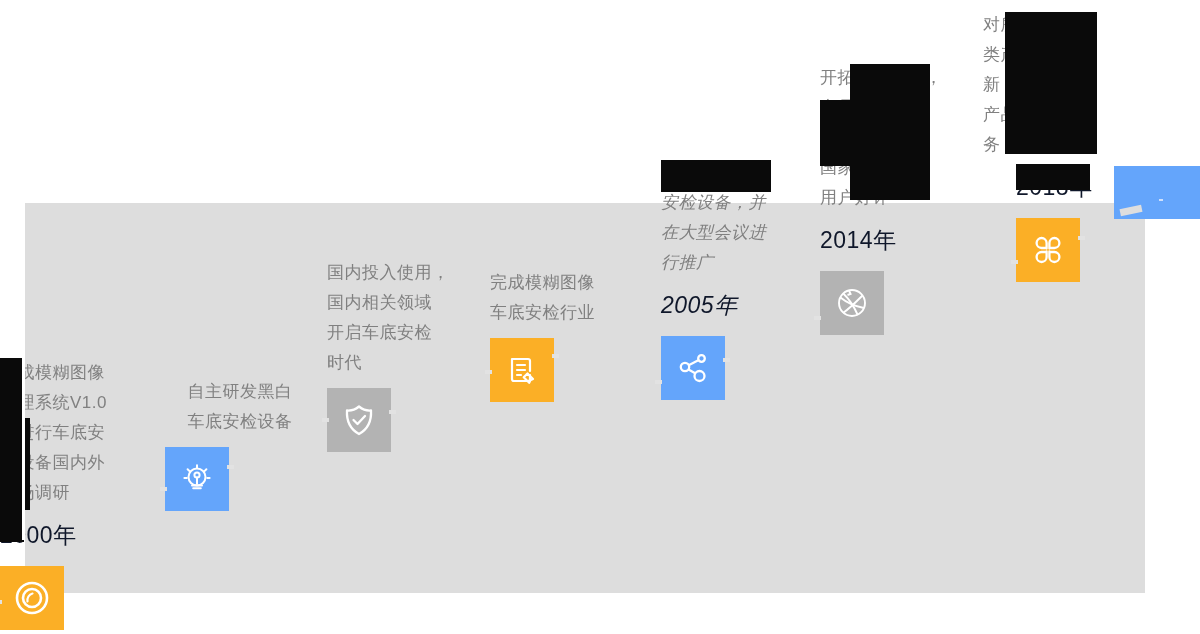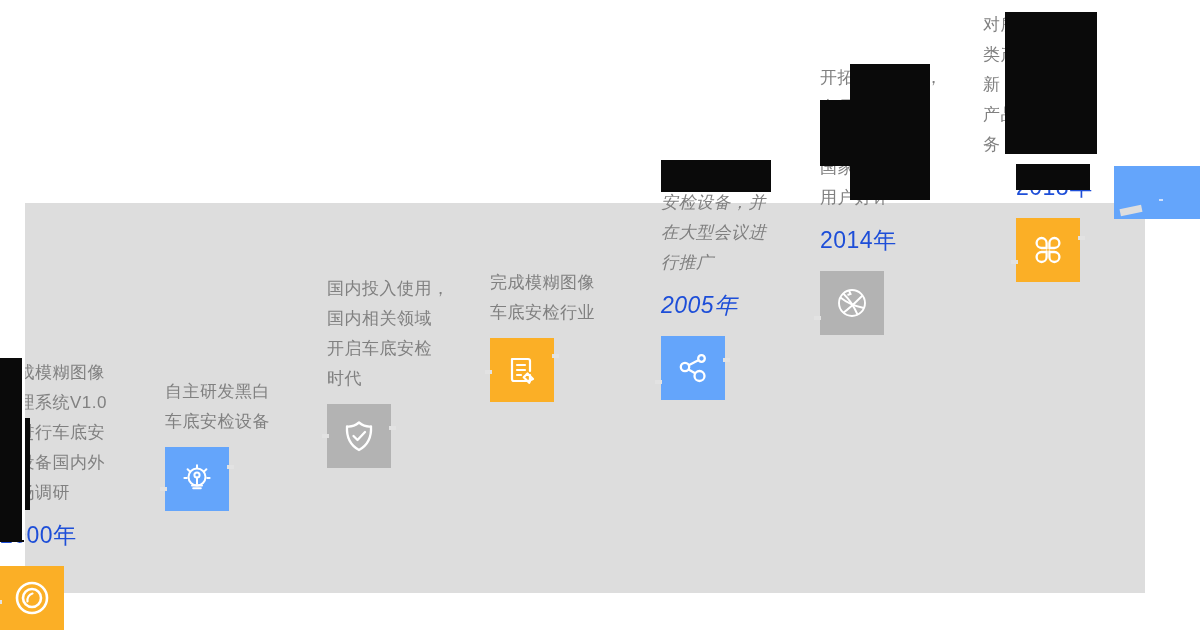--- a/index.html
+++ b/index.html
@@ -69,21 +69,21 @@
     font-size: 17px;
     line-height: 30px;
     color: #808080;
     letter-spacing: 0.5px;
     white-space: pre-wrap;
     margin: 0 0 10px 0;
   }
   .ms-year {
     font-size: 23px;
     line-height: 34px;
-    color: #1d4ed8;
+    color: #0f172a;
     letter-spacing: 0.5px;
     margin: 0 0 14px 0;
   }
   .ms-tile {
     width: 64px;
     height: 64px;
     display: flex;
     align-items: center;
     justify-content: center;
   }
@@ -138,21 +138,21 @@
         <svg width="38" height="38" viewBox="0 0 38 38" fill="none" stroke="#ffffff" stroke-width="2.6">
           <circle cx="19" cy="19" r="15"></circle>
           <circle cx="19" cy="19" r="9"></circle>
           <path d="M14.5 22.5 a 7 7 0 0 1 5 -8" stroke-width="2.2" stroke-linecap="round"></path>
         </svg>
       </div>
       <span class="nub" style="left:-5px; top:34px;"></span>
     </div>
   </div>
 
-  <div class="milestone" style="left:165px; top:377px;">
+  <div class="milestone" style="left:165px; top:377px;text-align:center;">
     <p class="ms-desc">自主研发黑白
 车底安检设备</p>
     <div class="tile-wrap">
       <div class="ms-tile tile-blue">
         <svg width="38" height="38" viewBox="0 0 38 38" fill="none" stroke="#ffffff" stroke-width="2" stroke-linecap="round">
           <circle cx="19" cy="17" r="8.5"></circle>
           <circle cx="19" cy="15" r="2.6"></circle>
           <path d="M19 17.6 L19 24"></path>
           <path d="M14 25.5 h10"></path>
           <path d="M15.2 28.3 h7.6"></path>
@@ -161,21 +161,21 @@
           <path d="M28.4 9.2 l-1.9 1.9"></path>
           <path d="M6.4 18 h2.4"></path>
           <path d="M29.2 18 h2.4"></path>
         </svg>
       </div>
       <span class="nub" style="left:-5px; top:40px;"></span>
       <span class="nub" style="left:62px; top:18px;"></span>
     </div>
   </div>
 
-  <div class="milestone" style="left:327px; top:274px;">
+  <div class="milestone" style="left:327px; top:258px;">
     <p class="ms-desc">国内投入使用，
 国内相关领域
 开启车底安检
 时代</p>
     <div class="tile-wrap">
       <div class="ms-tile tile-gray">
         <svg width="38" height="38" viewBox="0 0 38 38" fill="none" stroke="#ffffff" stroke-width="2.3" stroke-linecap="round" stroke-linejoin="round">
           <path d="M19 5.5 C 24 9.5 28.5 9.8 31 9.5 c 0.5 9 -2 18 -12 23.5 C 9 27.5 6.5 18.5 7 9.5 c 2.5 0.3 7 0 12 -4z"></path>
           <path d="M13.5 19 l4 4 l7.5 -8"></path>
         </svg>

